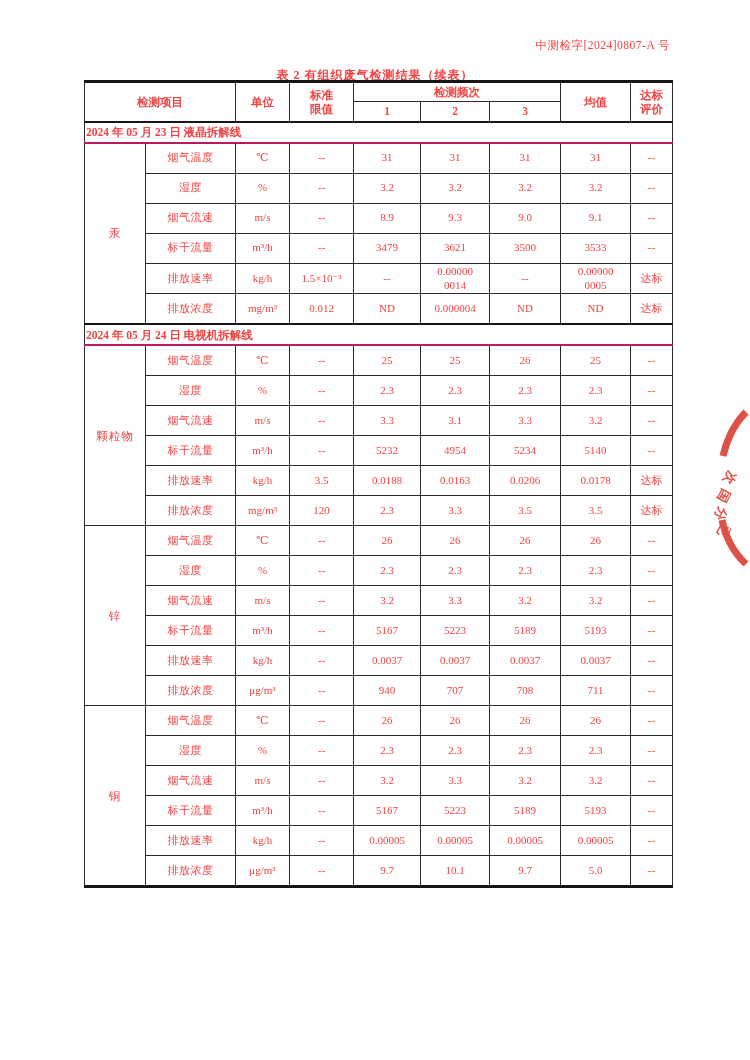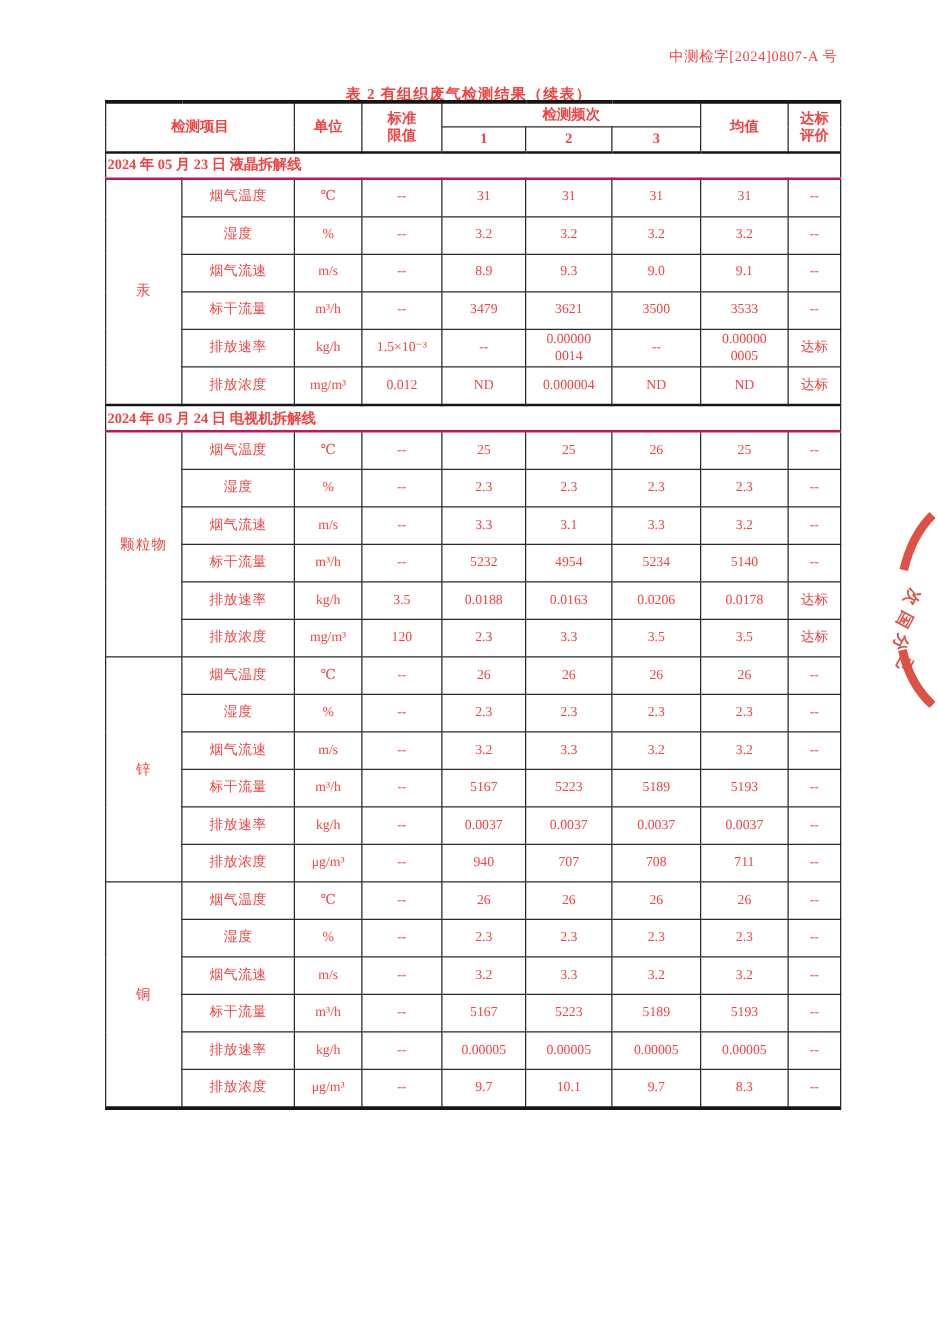--- a/index.html
+++ b/index.html
@@ -316,21 +316,21 @@
           <td class="pre">0.00005</td>
           <td class="pre">--</td>
         </tr>
         <tr>
           <td class="param-cell">排放浓度</td>
           <td class="pre">μg/m³</td>
           <td class="pre">--</td>
           <td class="pre">9.7</td>
           <td class="pre">10.1</td>
           <td class="pre">9.7</td>
-          <td class="pre">8.3</td>
+          <td class="pre">5.0</td>
           <td class="pre">--</td>
         </tr>
       </tbody>
   </table>
 
   <div class="stamp">
     <svg width="50" height="158" viewBox="0 0 50 158" xmlns="http://www.w3.org/2000/svg">
       <g stroke="#d93a2e" stroke-width="7" fill="none">
         <path d="M 46 4 C 35 15 27 31 23 48"></path>
         <path d="M 22 112 C 26 131 34 145 46 156"></path>

